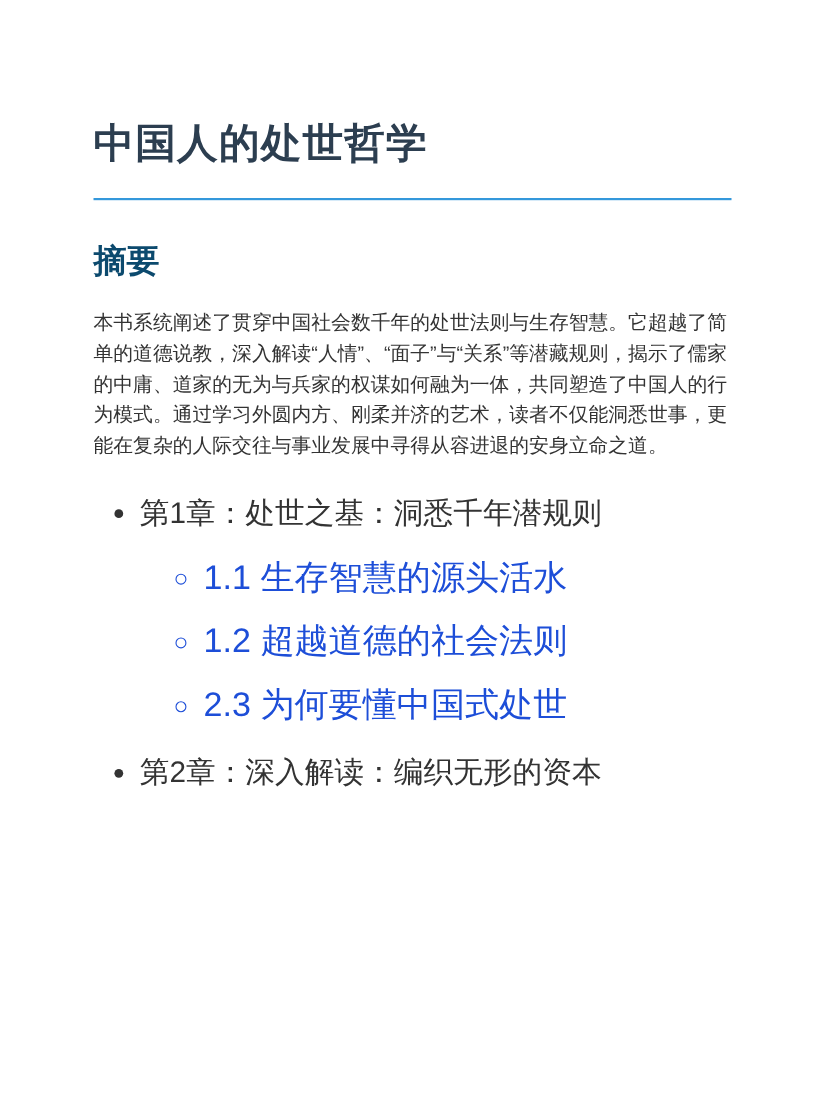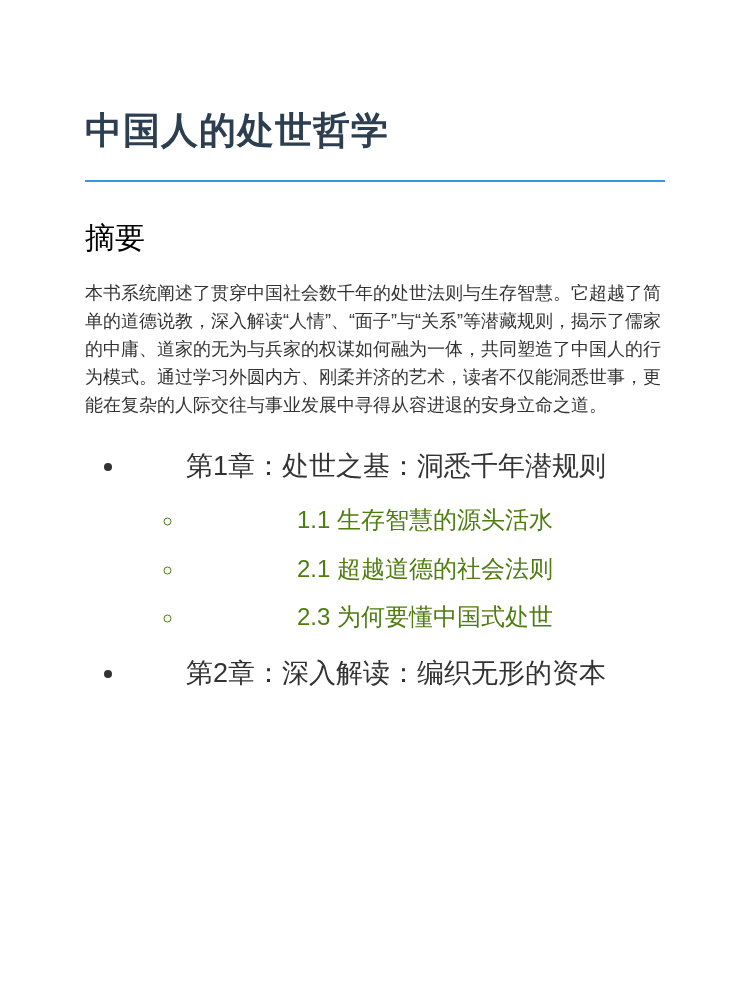--- a/index.html
+++ b/index.html
@@ -23,69 +23,68 @@
     font-weight: 700;
     color: #2c3e50;
     padding-bottom: 26px;
     border-bottom: 2px solid #3498db;
     letter-spacing: 1px;
   }
   .section-heading {
     margin: 38px 0 0 0;
     font-size: 30px;
     line-height: 1.2;
-    font-weight: 400;
-    color: #000000;
+    font-weight: 700;
+    color: #0c4a6e;
   }
   .abstract-text {
     margin: 24px 0 0 0;
     font-size: 18px;
     line-height: 1.55;
     color: #333333;
     text-align: left;
   }
   ul.toc-list {
     margin: 28px 0 0 0;
     padding-left: 42px;
     list-style-type: disc;
     color: #333333;
   }
   ul.toc-list > li {
     font-size: 27px;
     line-height: 1.35;
     margin-bottom: 18px;
     color: #333333;
-    text-align: center;
   }
   ul.toc-sublist {
     margin: 20px 0 22px 0;
     padding-left: 58px;
     list-style-type: circle;
   }
   ul.toc-sublist > li {
-    font-size: 24px;
+    font-size: 31px;
     line-height: 1.35;
     margin-bottom: 16px;
-    color: #4d7c0f;
+    color: #1d4ed8;
   }
 </style>
 </head>
 <body>
 
 <div class="page">
 
   <h1 class="doc-title">中国人的处世哲学</h1>
 
   <h2 class="section-heading">摘要</h2>
 
   <p class="abstract-text">本书系统阐述了贯穿中国社会数千年的处世法则与生存智慧。它超越了简单的道德说教，深入解读“人情”、“面子”与“关系”等潜藏规则，揭示了儒家的中庸、道家的无为与兵家的权谋如何融为一体，共同塑造了中国人的行为模式。通过学习外圆内方、刚柔并济的艺术，读者不仅能洞悉世事，更能在复杂的人际交往与事业发展中寻得从容进退的安身立命之道。</p>
 
 
   <ul class="toc-list" id="toc-list">
       <li><span>第1章：处世之基：洞悉千年潜规则</span><ul class="toc-sublist">
           <li>1.1 生存智慧的源头活水</li>
-          <li>2.1 超越道德的社会法则</li>
+          <li>1.2 超越道德的社会法则</li>
           <li>2.3 为何要懂中国式处世</li>
         </ul></li>
       <li><span>第2章：深入解读：编织无形的资本</span></li>
     </ul>
 
 </div>
 
 </body></html>

